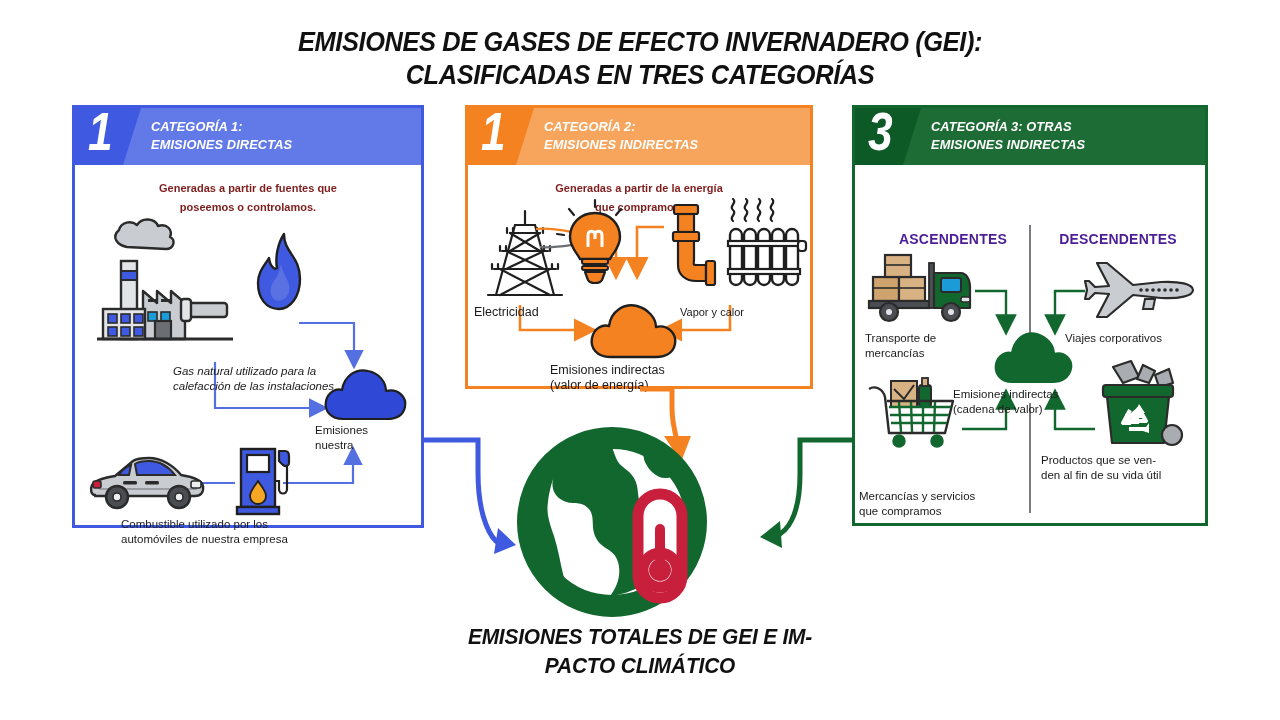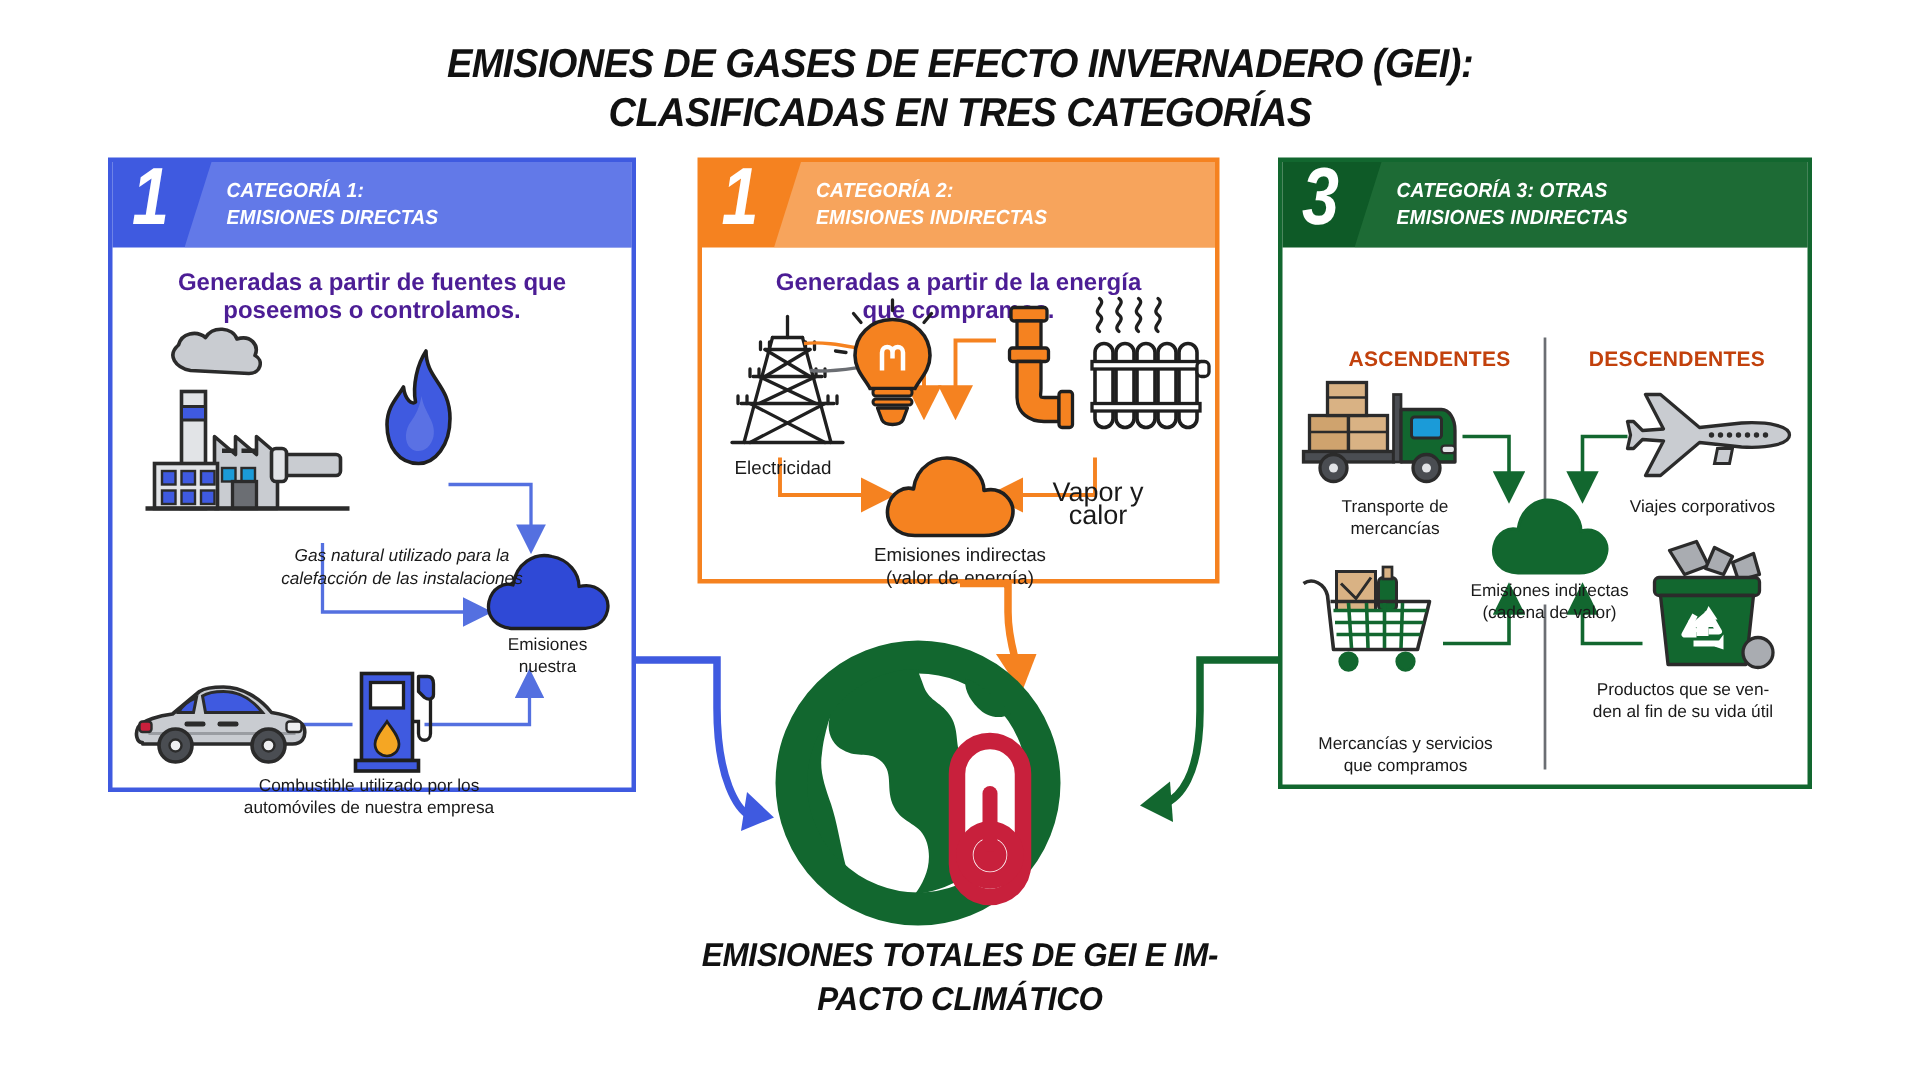--- a/index.html
+++ b/index.html
@@ -68,38 +68,37 @@
     line-height: 18px;
     letter-spacing: 0.1px;
     transform: scaleX(0.95);
     transform-origin: left top;
   }
   .panel-head .htext span { display: block; }
 
   .panel-body { position: relative; }
   .lead {
     text-align: center;
-    font-size: 16px;
+    font-size: 11px;
     font-weight: 700;
-    color: #4c1d95;
+    color: #7f1d1d;
     line-height: 19px;
     padding-top: 14px;
   }
   .cap {
     position: absolute;
-    text-align: center;
     font-size: 11.5px;
     color: #1a1a1a;
     line-height: 15px;
   }
   .subhead {
     position: absolute;
     font-size: 14px;
     font-weight: 700;
-    color: #c2410c;
+    color: #4c1d95;
     text-align: center;
     letter-spacing: 0.2px;
   }
 
   
   #panel-1 { left: 72px; top: 105px; width: 352px; height: 423px; border-color: #3f5ae0; }
   #panel-1 .panel-head { background: #3f5ae0; }
   #panel-1 .hslab { background: #6279e8; }
   #panel-2 { left: 465px; top: 105px; width: 348px; height: 284px; border-color: #f58220; }
   #panel-2 .panel-head { background: #f58220; }
@@ -337,21 +336,21 @@
         <rect x="2" y="44" width="72" height="5" fill="#ffffff" stroke="#1f1f1f" stroke-width="2.2"></rect>
         <rect x="2" y="72" width="72" height="5" fill="#ffffff" stroke="#1f1f1f" stroke-width="2.2"></rect>
         <rect x="72" y="44" width="8" height="10" rx="3" fill="#ffffff" stroke="#1f1f1f" stroke-width="2.2"></rect>
       </svg>
 
       <svg class="abs" style="left:120px;top:132px;" width="90" height="66" viewBox="0 0 90 66">
         <path d="M22,60 C9,60 2,51 4,41 C6,31 15,27 21,29 C23,14 36,6 49,9 C60,12 68,21 68,30 C80,27 89,37 87,47 C85,57 76,60 68,60 Z" fill="#f58220" stroke="#1f1f1f" stroke-width="2.4" stroke-linejoin="round"></path>
       </svg>
 
       <div class="cap" style="left:6px; top:140px; width:96px; font-size:12.5px;">Electricidad</div>
-      <div class="cap" style="left:212px; top:156px; width:104px; font-size:18px;">Vapor y calor</div>
+      <div class="cap" style="left:212px; top:140px; width:104px; font-size:11px;">Vapor y calor</div>
       <div class="cap" style="left:82px; top:198px; width:180px; font-size:12.5px;">
         <div>Emisiones indirectas</div>
         <div>(valor de energía)</div>
       </div>
     </div>
   </div>
 
   <div class="panel" id="panel-3">
     <div class="panel-head">
       <div class="hslab"></div>

